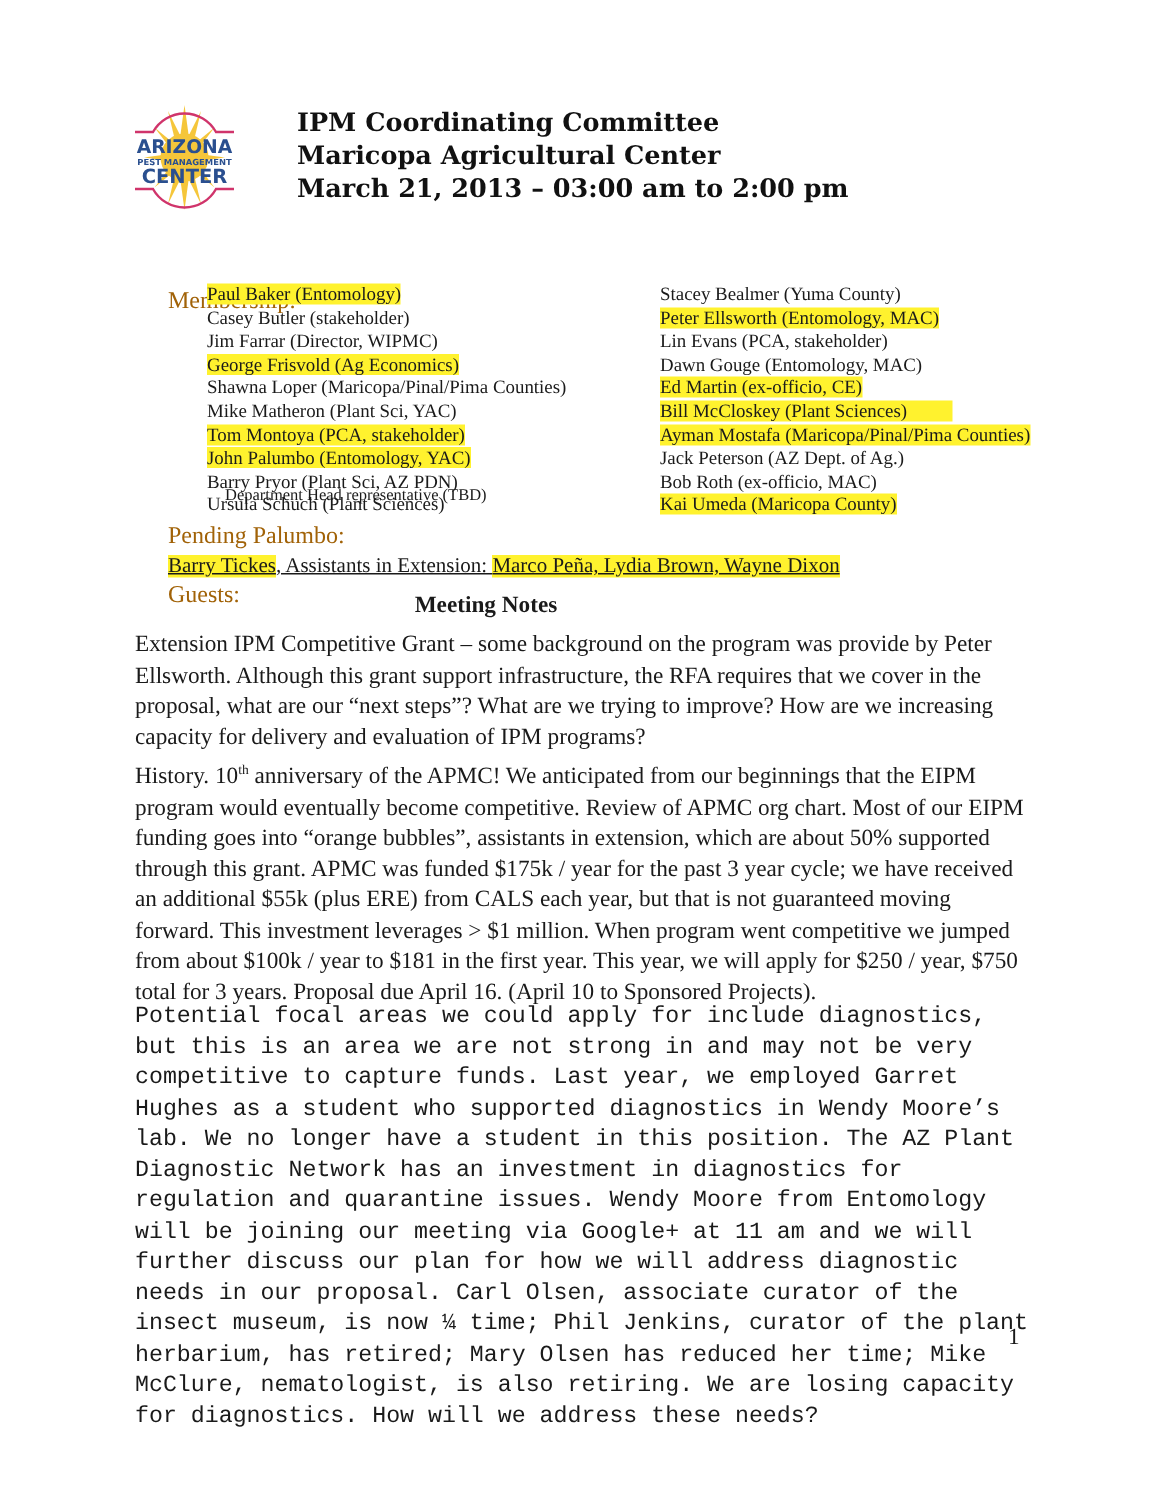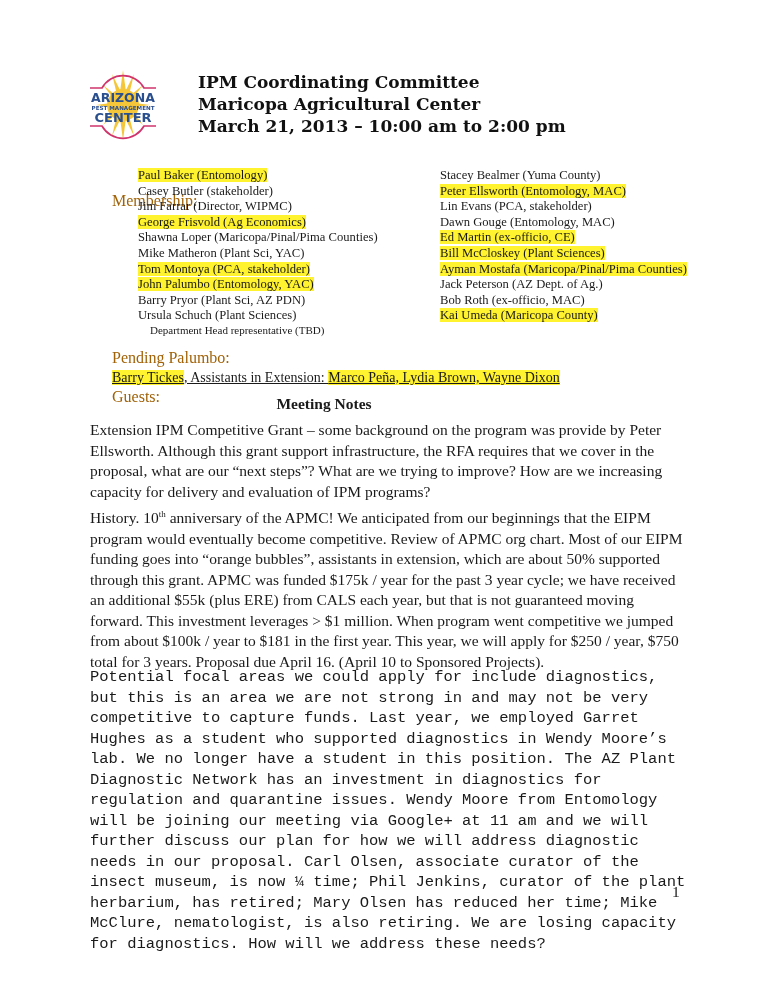--- a/index.html
+++ b/index.html
@@ -10,24 +10,24 @@
   .logo { position: absolute; left: 88px; top: 62px; width: 70px; height: 86px; }
   .title-block {
     position: absolute; left: 166px; top: 71px;
     font-family: "DejaVu Serif", serif; font-weight: bold; font-size: 17px; line-height: 22px;
     color: #111;
   }
   .title-block div { white-space: nowrap; margin-left: 32px; }
   .section-label {
     position: absolute; left: 112px; font-size: 16px; color: #a16207; margin-top: 44px;
   }
-  .col { position: absolute; font-size: 12.6px; line-height: 15.6px; }
+  .col { position: absolute; font-size: 12.6px; line-height: 15.6px; margin-top: 21px; }
   .col div { white-space: nowrap; }
   .hl { background: #fff22e; }
-  .hl-pad { background: #fff22e; }
+  .hl-pad { background: #fff22e; padding-right: 30px; }
   .member-left { left: 138px; top: 168px; }
   .member-right { left: 440px; top: 168px; }
   .pending-item { position: absolute; left: 138px; top: 324px; font-size: 11px; margin-left: 12px; }
   .guests-line { position: absolute; left: 112px; top: 370px; font-size: 14px; white-space: nowrap; text-decoration: underline; }
   .notes-title {
     position: absolute; left: 0; width: 648px; top: 395px; text-align: center;
     font-weight: bold; font-size: 15.5px;
   }
   .para {
     position: absolute; left: 90px; width: 596px; font-size: 15.5px; line-height: 20.5px;
@@ -64,21 +64,21 @@
     <path d="M2,64 L14,64 A24,24 0 0 0 56,64 L68,64" fill="none" stroke="#d0346b" stroke-width="1.6"></path>
     <text x="35" y="40" text-anchor="middle" font-family="DejaVu Sans, sans-serif" font-weight="bold" font-size="12.5" fill="#2a4f8f">ARIZONA</text>
     <text x="35" y="48" text-anchor="middle" font-family="DejaVu Sans, sans-serif" font-weight="bold" font-size="5.6" fill="#2a4f8f">PEST MANAGEMENT</text>
     <text x="35" y="60" text-anchor="middle" font-family="DejaVu Sans, sans-serif" font-weight="bold" font-size="13" fill="#2a4f8f">CENTER</text>
   </svg>
 </div>
 
 <div class="title-block">
   <div>IPM Coordinating Committee</div>
   <div>Maricopa Agricultural Center</div>
-  <div>March 21, 2013 – 10:00 am to 2:00 pm</div>
+  <div>March 21, 2013 – 03:00 am to 2:00 pm</div>
 </div>
 
 <div class="section-label" style="top:148px;">Membership:</div>
 
 <div class="col member-left">
   <div><span class="hl">Paul Baker (Entomology)</span></div>
   <div><span>Casey Butler (stakeholder)</span></div>
   <div><span>Jim Farrar (Director, WIPMC)</span></div>
   <div><span class="hl">George Frisvold (Ag Economics)</span></div>
   <div><span>Shawna Loper (Maricopa/Pinal/Pima Counties)</span></div>

